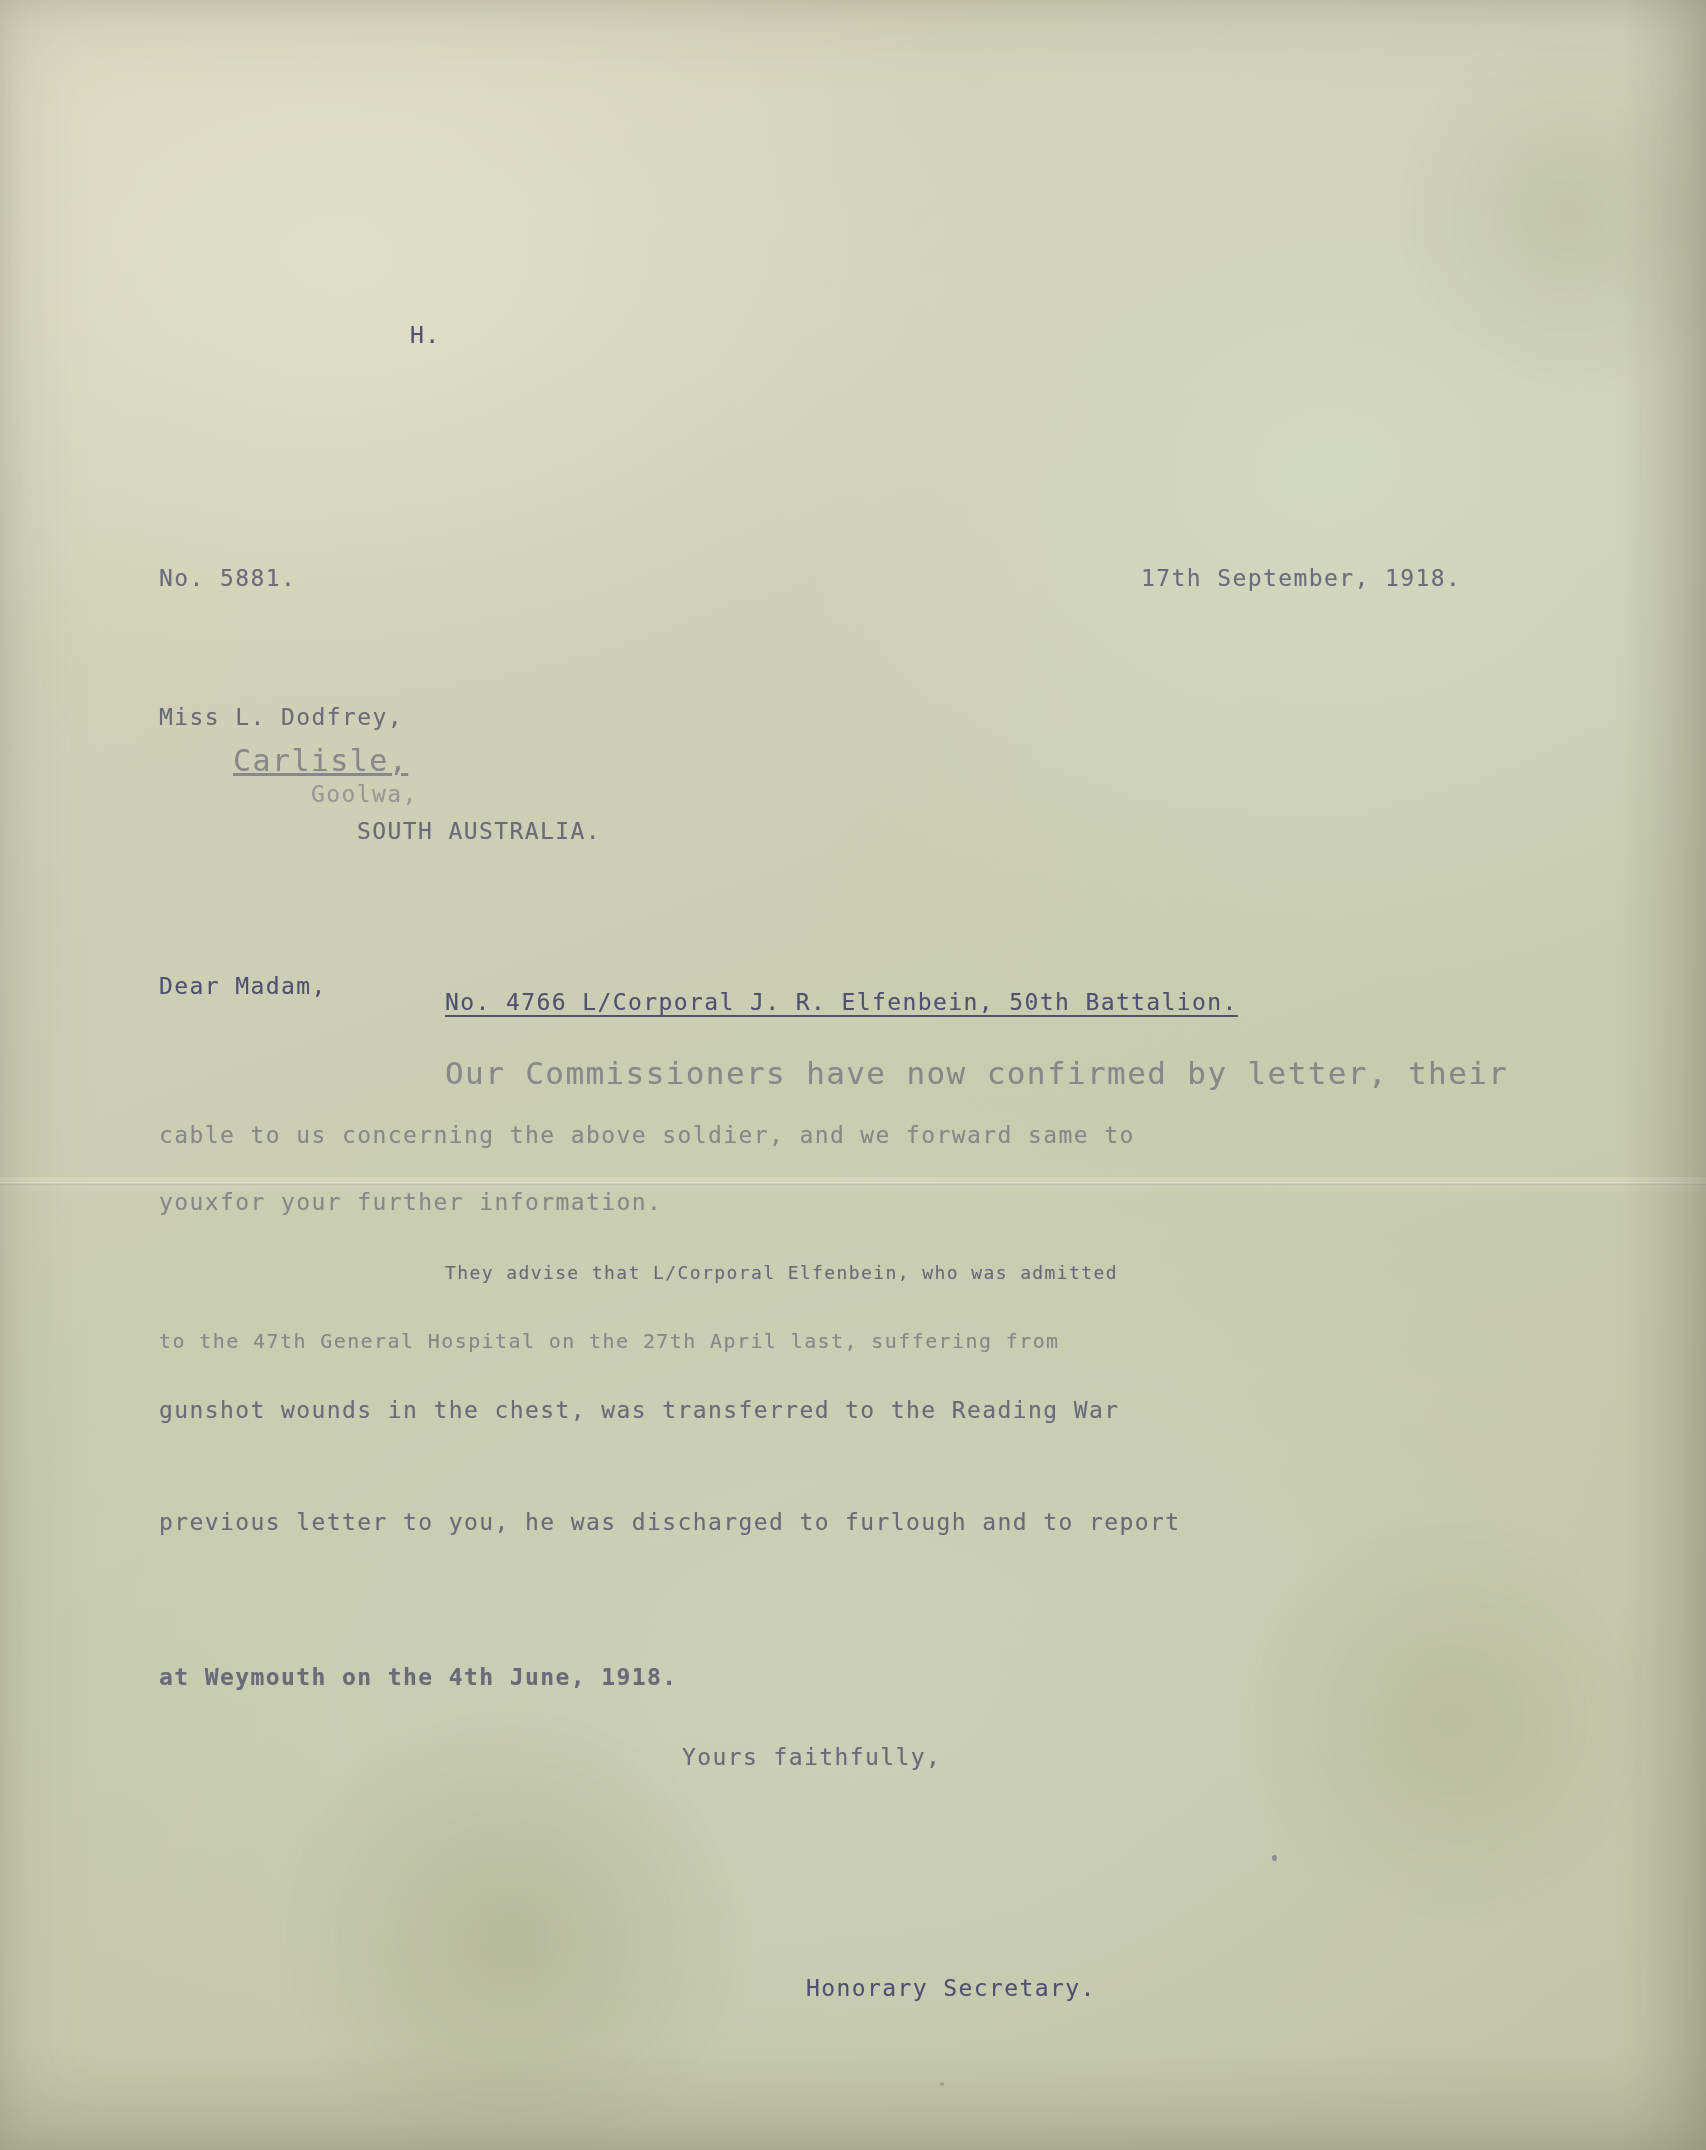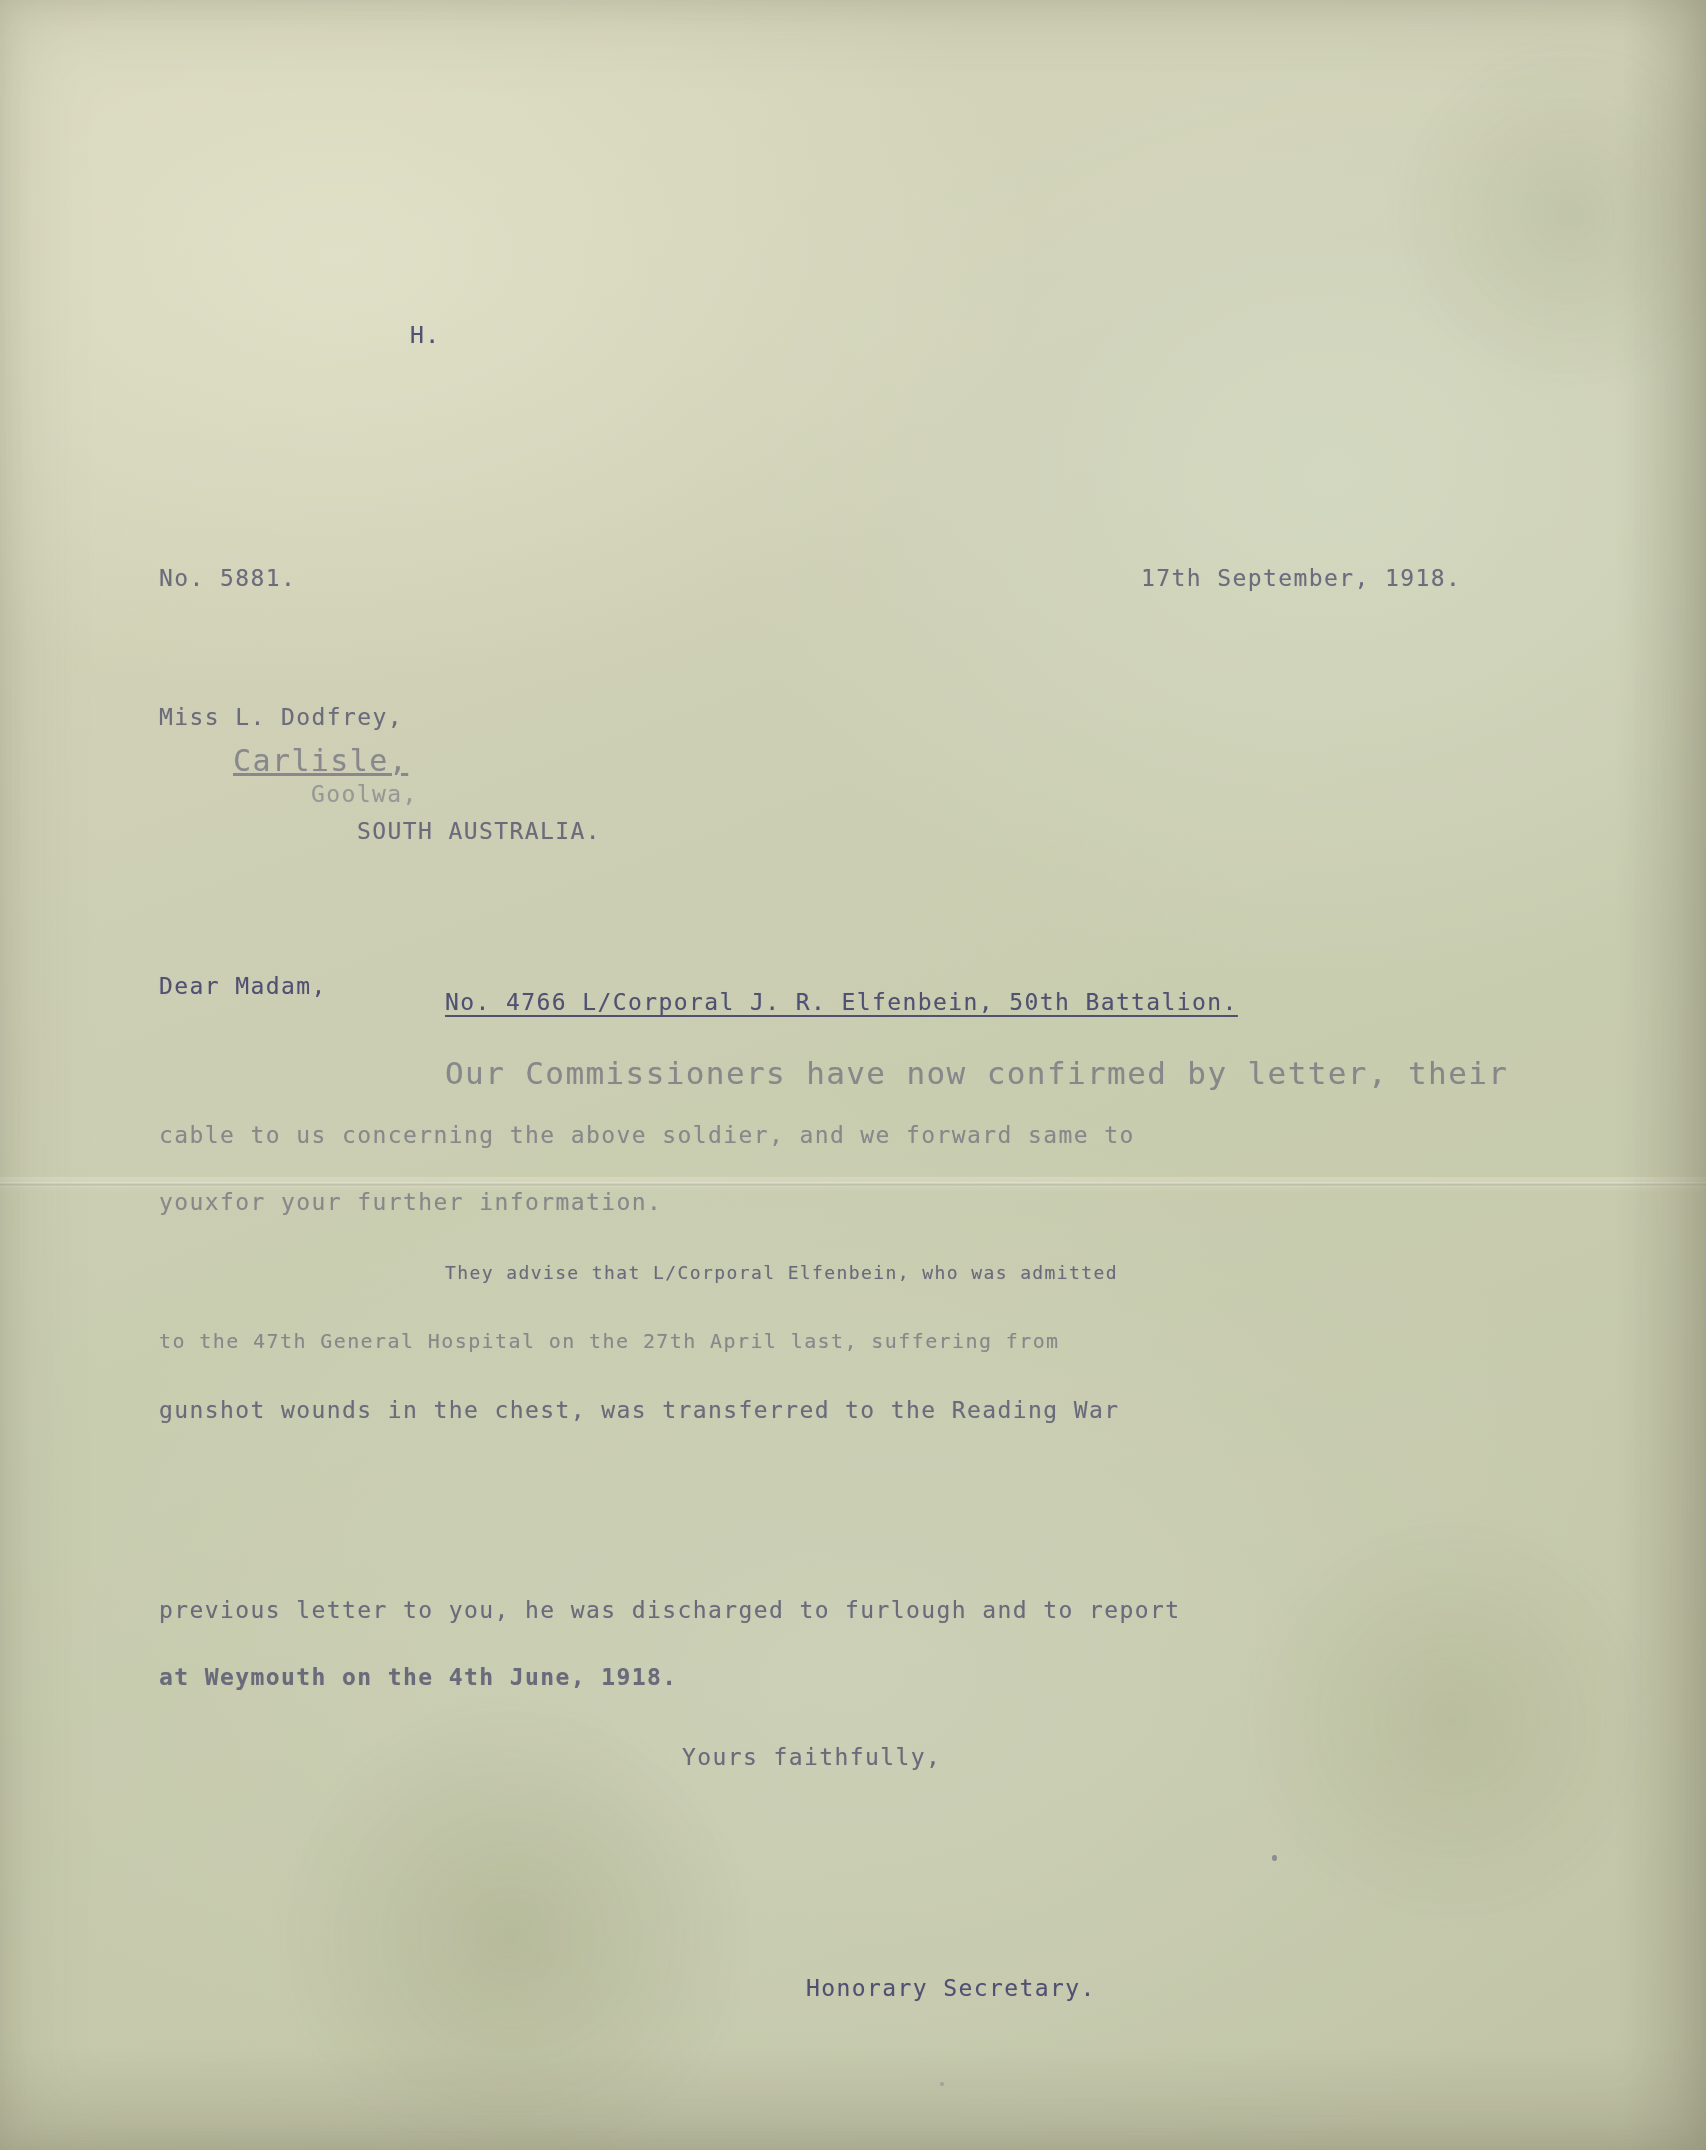--- a/index.html
+++ b/index.html
@@ -110,21 +110,21 @@
 
   #body-0            { left: 445px; top: 1055px; font-size: 31px; }
   #body-1            { left: 159px; top: 1122px; font-size: 23px; }
   #body-2            { left: 159px; top: 1189px; font-size: 23px; }
 
   #body-3            { left: 445px; top: 1262px; font-size: 18px; }
   #body-4            { left: 159px; top: 1329px; font-size: 20px; }
   #body-5            { left: 159px; top: 1397px; font-size: 23px; }
   #body-6            { left: 159px; top: 1463px; font-size: 23px; }
   #body-7            { left: 159px; top: 1530px; font-size: 23px; }
-  #body-8            { left: 159px; top: 1597px; font-size: 23px; }
+  #body-8            { left: 159px; top: 1509px; font-size: 23px; }
   #body-9            { left: 159px; top: 1664px; font-size: 23px; font-weight: bold; }
 
   #closing           { left: 682px; top: 1744px; font-size: 23px; }
   #signature-title   { left: 806px; top: 1975px; font-size: 23px; }
 
   
   .speck {
     position: absolute;
     background: #5b5b74;
     border-radius: 50%;

